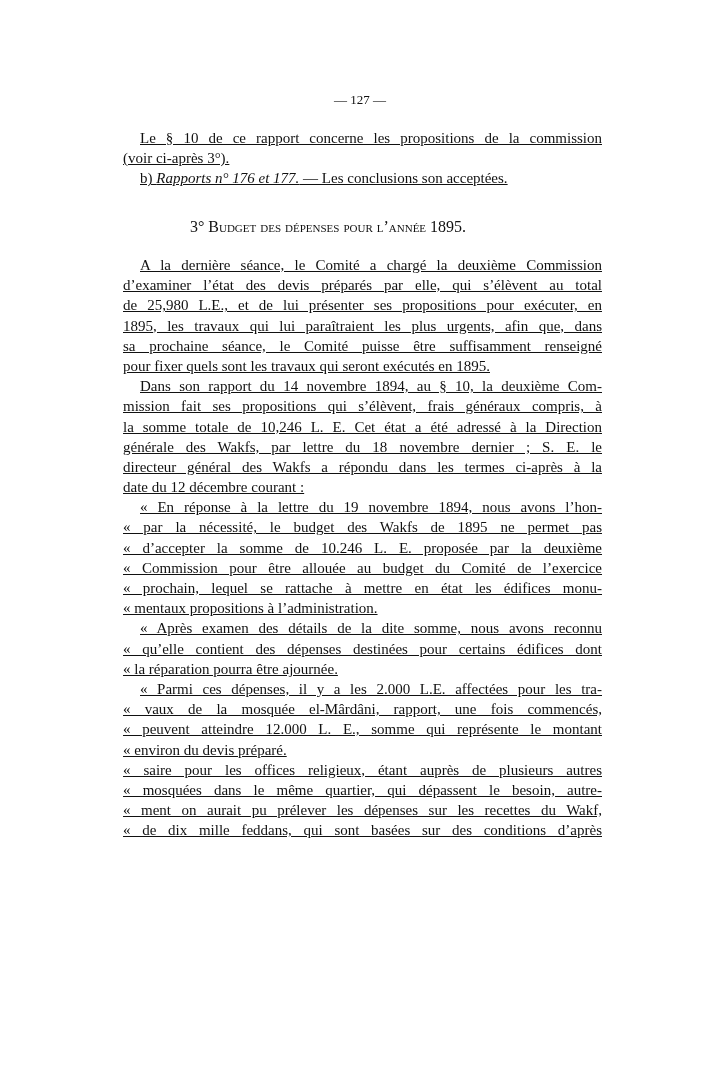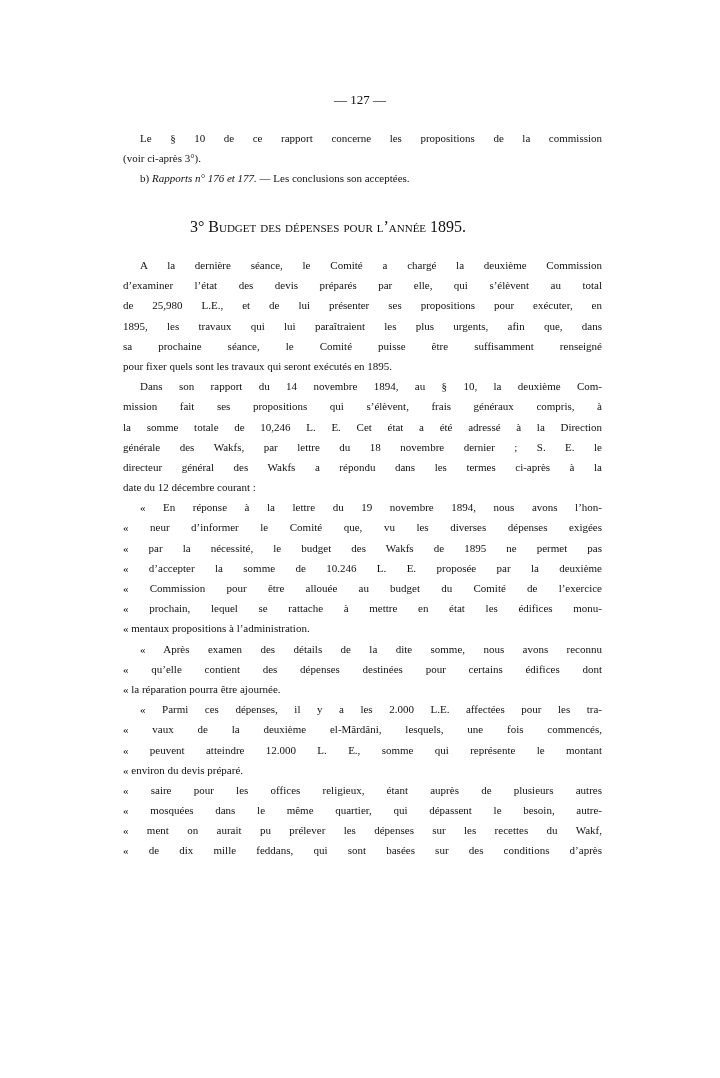--- a/index.html
+++ b/index.html
@@ -1,22 +1,22 @@
 <!DOCTYPE html>
 <html><head>
 <meta charset="utf-8">
 <style>
   html, body { margin: 0; padding: 0; background: #ffffff; }
   body { width: 720px; height: 1078px; position: relative; overflow: hidden;
          font-family: "Liberation Serif", "DejaVu Serif", serif; color: #111; }
   .page-number { position: absolute; top: 92px; left: 0; width: 720px; text-align: center;
                  font-size: 13px; }
   .block { position: absolute; left: 123px; width: 479px; }
-  .line { height: 20.2px; line-height: 20.2px; font-size: 11px; white-space: nowrap;
-          text-align: justify; text-align-last: justify; }
+  .line { height: 20.2px; line-height: 20.2px; font-size: 15px; white-space: nowrap;
+          text-align: justify; text-align-last: justify; text-decoration: underline; }
   .line.last { text-align-last: left; }
   .line.indent { padding-left: 17px; }
   .heading { position: absolute; top: 218px; left: 0; width: 656px; text-align: center;
              font-size: 16px; }
   .sc { font-variant: small-caps; }
   em { font-style: italic; }
 </style>
 </head>
 <body>
 
@@ -41,30 +41,29 @@
     <div class="line">1895, les travaux qui lui paraîtraient les plus urgents, afin que, dans</div>
     <div class="line">sa prochaine séance, le Comité puisse être suffisamment renseigné</div>
     <div class="line last">pour fixer quels sont les travaux qui seront exécutés en 1895.</div>
     <div class="line indent">Dans son rapport du 14 novembre 1894, au § 10, la deuxième Com-</div>
     <div class="line">mission fait ses propositions qui s’élèvent, frais généraux compris, à</div>
     <div class="line">la somme totale de 10,246 L. E. Cet état a été adressé à la Direction</div>
     <div class="line">générale des Wakfs, par lettre du 18 novembre dernier ; S. E. le</div>
     <div class="line">directeur général des Wakfs a répondu dans les termes ci-après à la</div>
     <div class="line last">date du 12 décembre courant :</div>
     <div class="line indent">« En réponse à la lettre du 19 novembre 1894, nous avons l’hon-</div>
-    <div class="line">« neur d’informer le Comité que, vu les diverses dépenses exigées</div>
     <div class="line">« par la nécessité, le budget des Wakfs de 1895 ne permet pas</div>
     <div class="line">« d’accepter la somme de 10.246 L. E. proposée par la deuxième</div>
     <div class="line">« Commission pour être allouée au budget du Comité de l’exercice</div>
     <div class="line">« prochain, lequel se rattache à mettre en état les édifices monu-</div>
     <div class="line last">« mentaux propositions à l’administration.</div>
     <div class="line indent">« Après examen des détails de la dite somme, nous avons reconnu</div>
     <div class="line">« qu’elle contient des dépenses destinées pour certains édifices dont</div>
     <div class="line last">« la réparation pourra être ajournée.</div>
     <div class="line indent">« Parmi ces dépenses, il y a les 2.000 L.E. affectées pour les tra-</div>
-    <div class="line">« vaux de la deuxième el-Mârdâni, lesquels, une fois commencés,</div>
+    <div class="line">« vaux de la mosquée el-Mârdâni, rapport, une fois commencés,</div>
     <div class="line">« peuvent atteindre 12.000 L. E., somme qui représente le montant</div>
     <div class="line last">« environ du devis préparé.</div>
     <div class="line">« saire pour les offices religieux, étant auprès de plusieurs autres</div>
     <div class="line">« mosquées dans le même quartier, qui dépassent le besoin, autre-</div>
     <div class="line">« ment on aurait pu prélever les dépenses sur les recettes du Wakf,</div>
     <div class="line">« de dix mille feddans, qui sont basées sur des conditions d’après</div>
   </div>
 
 </body></html>

